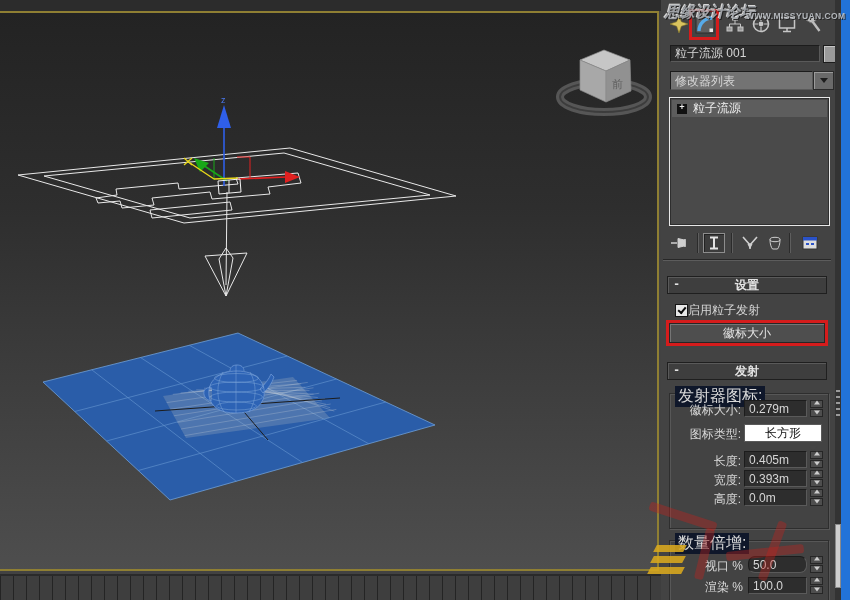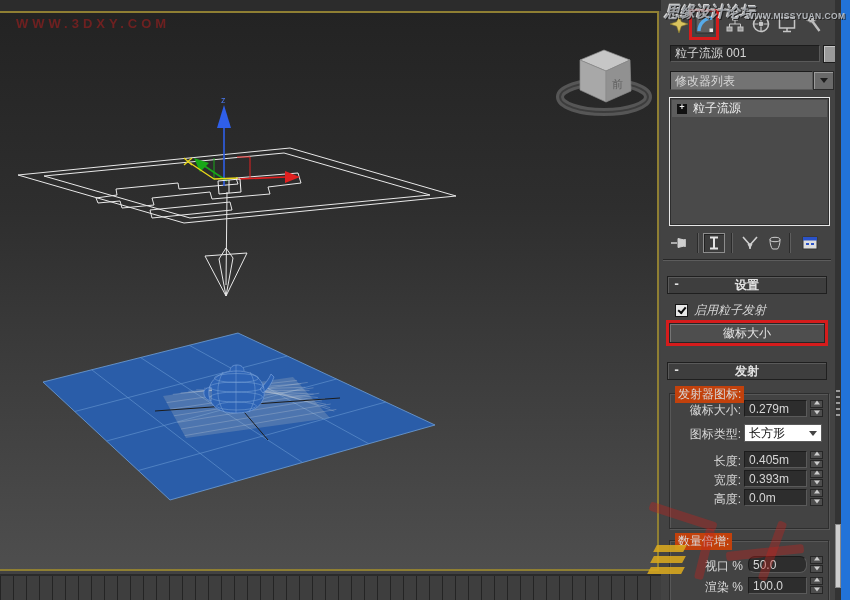--- a/index.html
+++ b/index.html
@@ -59,21 +59,21 @@
   #panel-divider{position:absolute;left:2px;top:259px;width:168px;height:0;border-top:1px solid #272727;border-bottom:1px solid #5c5c5c;}
 
   
   .rhead{position:absolute;left:6px;width:160px;height:18px;background:#3e3e3e;
          border:1px solid #1f1f1f;box-shadow:inset 1px 1px 0 #5a5a5a;box-sizing:border-box;
          color:#e4e4e4;display:flex;align-items:center;}
   .rhead .minus{margin-left:5px;width:12px;font:bold 12px "Liberation Mono",monospace;}
   .rhead .rtitle{position:absolute;left:0;right:0;text-align:center;font-weight:bold;font-size:12px;}
 
   .grp{position:absolute;border:1px solid #2e2e2e;box-shadow:inset 1px 1px 0 #575757,1px 1px 0 #575757;box-sizing:border-box;}
-  .grp>span{position:absolute;top:-8px;left:5px;background:#c2410c;padding:0 3px;font-size:12px;color:#d8d8d8;}
+  .grp>span{position:absolute;top:-8px;left:5px;background:#0f172a;padding:0 3px;font-size:16px;color:#d8d8d8;}
 
   
   .cb{width:13px;height:13px;background:#e8e8e8;border:1px solid #161616;position:relative;display:inline-block;box-sizing:border-box;flex:none;}
   .cb::after{content:"";position:absolute;left:2px;top:2px;width:6px;height:3px;
              border-left:2px solid #0a0a0a;border-bottom:2px solid #0a0a0a;transform:rotate(-50deg);}
 
   
   .spin{position:absolute;width:13px;height:18px;display:flex;flex-direction:column;}
   .spin i{flex:1;background:#4e4e4e;border:1px solid #262626;position:relative;margin-bottom:1px;}
   .spin i::after{content:"";position:absolute;left:50%;top:50%;transform:translate(-50%,-50%);border:3px solid transparent;}
@@ -204,21 +204,20 @@
     <g>
       <ellipse cx="604" cy="97" rx="44" ry="15" fill="none" stroke="#565656" stroke-width="8"></ellipse>
       <ellipse cx="604" cy="97" rx="44" ry="15" fill="none" stroke="#3c3c3c" stroke-width="2"></ellipse>
       <polygon points="580,60 604,50 630,60 606,71" fill="#c6c6c6" stroke="#8a8a8a" stroke-width="0.7"></polygon>
       <polygon points="580,60 606,71 606,102 580,90" fill="#a8a8a8" stroke="#8a8a8a" stroke-width="0.7"></polygon>
       <polygon points="606,71 630,60 631,91 606,102" fill="#919191" stroke="#8a8a8a" stroke-width="0.7"></polygon>
       <text x="612" y="88" font-size="11" fill="#5d5d5d">前</text>
     </g>
   </svg>
 
-  <div id="wm-3dxy">WWW.3DXY.COM</div>
   <div id="timeline"></div>
 
   <div id="panel">
 
     <div class="tab" style="left:6px;top:12px;">
       <svg width="20" height="20">
         <path d="M10,1 L12.3,7.7 L19,10 L12.3,12.3 L10,19 L7.7,12.3 L1,10 L7.7,7.7 Z" fill="#d9c35e" stroke="#8a7a2a" stroke-width="0.6"></path>
       </svg>
     </div>
     <div class="tab" style="left:32px;top:12px;">
@@ -306,21 +305,21 @@
         <rect x="5" y="8" width="3" height="2" fill="#2a52c8"></rect>
           <rect x="10" y="8" width="3" height="2" fill="#2a52c8"></rect>
       </svg>
     </div>
     <div id="panel-divider"></div>
 
     <div class="rhead" style="top:276px;">
       <span class="minus">-</span>
       <span class="rtitle">设置</span>
     </div>
-    <div class="abs" style="left:14px;top:302px;display:flex;align-items:center;gap:6px;font-style:italic;">
+    <div class="abs" style="left:14px;top:302px;display:flex;align-items:center;">
       <span class="cb"></span>
       <span class="lbl">启用粒子发射</span>
     </div>
     <div id="pv-red">
       <div id="pv-btn">徽标大小</div>
     </div>
 
     <div class="rhead" style="top:362px;">
       <span class="minus">-</span>
       <span class="rtitle">发射</span>
@@ -331,21 +330,21 @@
     </div>
 
     <div class="lbl rlbl abs" style="left:6px;top:402px;width:74px;">徽标大小:</div>
     <input class="fld abs" style="left: 83px; top: 400px; width: 63px;" value="0.279m">
     <div class="spin" style="left:149px;top:400px;">
         <i class="up"></i>
         <i class="dn"></i>
       </div>
 
     <div class="lbl rlbl abs" style="left:6px;top:426px;width:74px;">图标类型:</div>
-    <div class="combo-white abs" style="left:83px;top:424px;width:78px;height:18px;">
+    <div class="combo-white abs" style="left:83px;top:424px;width:78px;height:18px;flex-direction:column;">
       <span>长方形</span>
       <span class="caret"></span>
     </div>
 
     <div class="lbl rlbl abs" style="left:6px;top:453px;width:74px;">长度:</div>
     <input class="fld abs" style="left: 83px; top: 451px; width: 63px;" value="0.405m">
     <div class="spin" style="left:149px;top:451px;">
         <i class="up"></i>
         <i class="dn"></i>
       </div>

